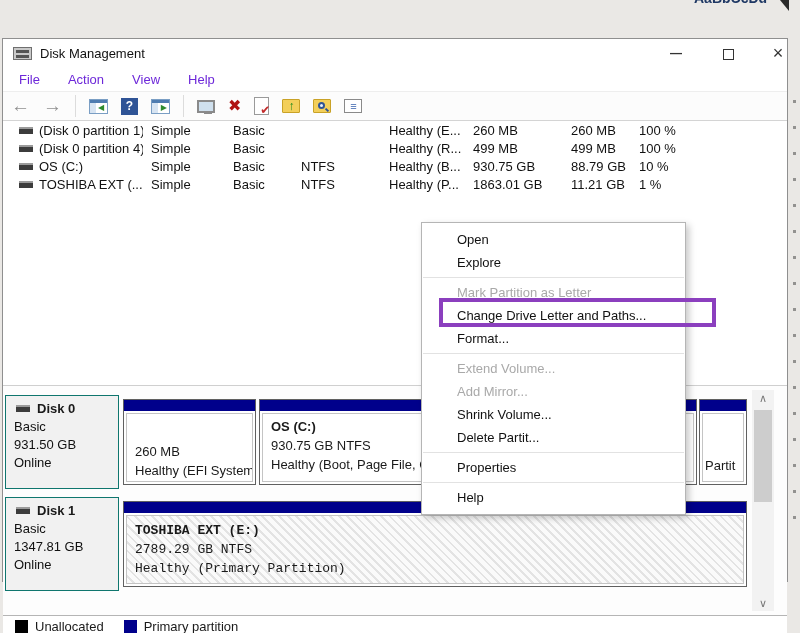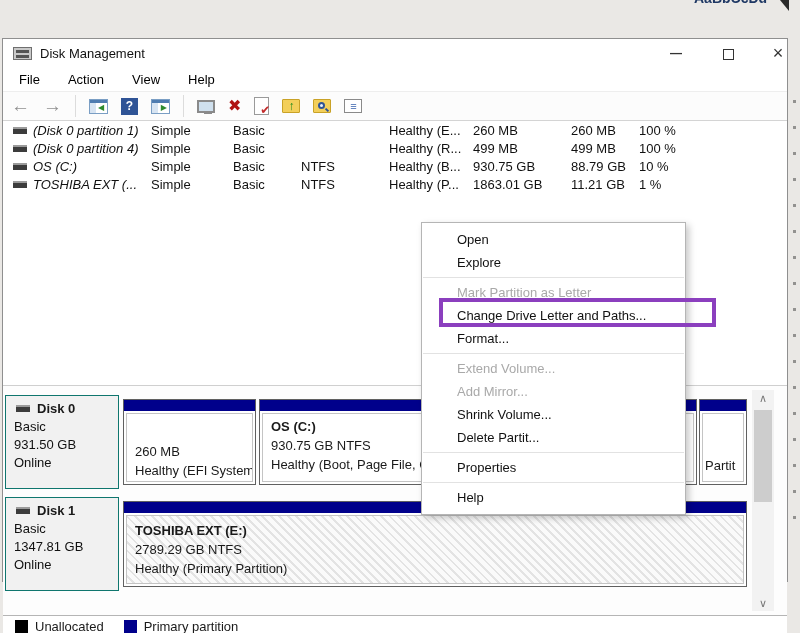--- a/index.html
+++ b/index.html
@@ -30,21 +30,21 @@
   .title-icon i.t1 { top:2px; } .title-icon i.t2 { top:7px; }
   .title-text { font-size:13px; color:#111; }
   .win-ctrl { position:absolute; top:0; width:46px; height:28px; text-align:center; line-height:28px;
     font-size:15px; color:#333; cursor:default; }
   .ctrl-min { left:650px; font-weight:bold; font-size:12px; }
   .ctrl-max { left:702px; }
   .ctrl-max .maxbox { display:inline-block; width:11px; height:11px; border:1.5px solid #333; vertical-align:middle; }
   .ctrl-close { left:752px; font-size:18px; }
 
   .menubar { height:24px; display:flex; align-items:center; padding-left:16px; gap:28px; background:#fff; }
-  .menubar span { font-size:13px; color:#000000; }
+  .menubar span { font-size:13px; color:#6d28d9; }
 
   .toolbar { height:30px; display:flex; align-items:center; padding-left:8px; gap:13px;
     background:#fcfcfc; border-top:1px solid #eee; border-bottom:1px solid #d4d4d4; }
   .tsep { width:1px; height:22px; background:#dcdcdc; }
   .tb-arrow { font-size:19px; font-weight:bold; color:#8f8f8f; line-height:20px; }
   .ic { position:relative; display:inline-block; }
   .ic-win { width:19px; height:15px; border:1px solid #7a9ec4; background:#fff; }
   .ic-win .cap { position:absolute; top:0; left:0; right:0; height:3px; background:#4f7cb0; }
   .ic-win .pane { position:absolute; top:3px; left:0; bottom:0; width:6px; background:#d7e4f2; }
   .ic-win .tri { position:absolute; top:4px; font-size:8px; color:#2e8b2e; line-height:8px; }
@@ -64,21 +64,21 @@
     font-size:11px; line-height:12px; text-align:center; }
 
   
   .table-section { height:264px; background:#fff; }
   .thead { display:flex; height:21px; border-top:1px solid #c9c9c9; border-bottom:1px solid #c9c9c9; }
   .th { border-right:1px solid #c9c9c9; padding-left:8px; font-size:13px; line-height:19px; color:#222; overflow:hidden; white-space:nowrap; }
   .c0{width:140px;} .c1{width:82px;} .c2{width:68px;} .c3{width:88px;}
   .c4{width:84px;} .c5{width:98px;} .c6{width:68px;} .c7{width:90px;} .c8{flex:1; border-right:none;}
   .trow { display:flex; height:18px; align-items:center; }
   .td { padding-left:8px; font-size:13px; color:#111; overflow:hidden; white-space:nowrap; }
-  .vol-cell { display:flex; align-items:center; padding-left:10px;font-style:italic; }
+  .vol-cell { display:flex; align-items:center; padding-left:16px; }
   .vol-ic { width:14px; height:7px; background:#3c3c3c; border-top:2px solid #9b9b9b; margin-right:6px; flex:none; }
 
   
   .graph { position:relative; height:230px; background:#fdfdfd; border-top:1px solid #cfcfcf; }
   .disk { position:absolute; left:2px; width:782px; height:94px; }
   .disk-0 { top:9px; } .disk-1 { top:111px; }
   .dinfo { position:absolute; left:0; top:0; width:114px; height:94px; background:#f1f1f1;
     border:1px solid #0f766e; padding:5px 0 0 8px; }
   .dname { display:flex; align-items:center; font-weight:bold; font-size:13px; margin-bottom:2px; }
   .dname .vol-ic { margin-right:7px; margin-left:2px; }
@@ -86,21 +86,21 @@
   .part { position:absolute; top:4px; height:86px; border:1px solid #606060; background:#fff; }
   .part .bar { height:11px; background:#00008B; }
   .part .pbody { position:absolute; top:13px; left:2px; right:2px; bottom:2px;
     border:1px solid #c4c4c4; padding:4px 2px 0 8px; overflow:hidden; background:#fff; }
   .pt { font-weight:bold; font-size:13px; line-height:18px; white-space:nowrap; }
   .pl { font-size:13px; line-height:19px; white-space:nowrap; }
   .p-efi { left:118px; width:133px; } .p-efi .pbody { padding-top:28px; }
   .p-os  { left:254px; width:438px; }
   .p-rec { left:694px; width:48px; } .p-rec .pbody { padding-top:42px; padding-left:2px; }
   .p-tosh { left:118px; width:624px; }
-  .p-tosh .pbody { background:repeating-linear-gradient(45deg,#fafafa 0 4px,#e3e3e3 4px 6px); padding-top:6px; }
+  .p-tosh .pbody { background:repeating-linear-gradient(45deg,#fafafa 0 4px,#e3e3e3 4px 6px); padding-top:6px;font-family:Liberation Mono, monospace; }
 
   .vscroll { position:absolute; right:13px; top:4px; bottom:4px; width:22px; background:#f2f2f2; }
   .vs-arrow { position:absolute; left:0; width:22px; height:16px; text-align:center;
     font-size:11px; color:#777; line-height:16px; }
   .vs-up { top:0; } .vs-down { bottom:0; }
   .vs-thumb { position:absolute; left:2px; top:20px; width:18px; height:92px; background:#cdcdcd; }
 
   
   .legend { height:22px; border-top:1px solid #b5b5b5; display:flex; align-items:center; padding-left:12px; background:#fff; }
   .sq { width:13px; height:13px; margin-right:7px; flex:none; }

